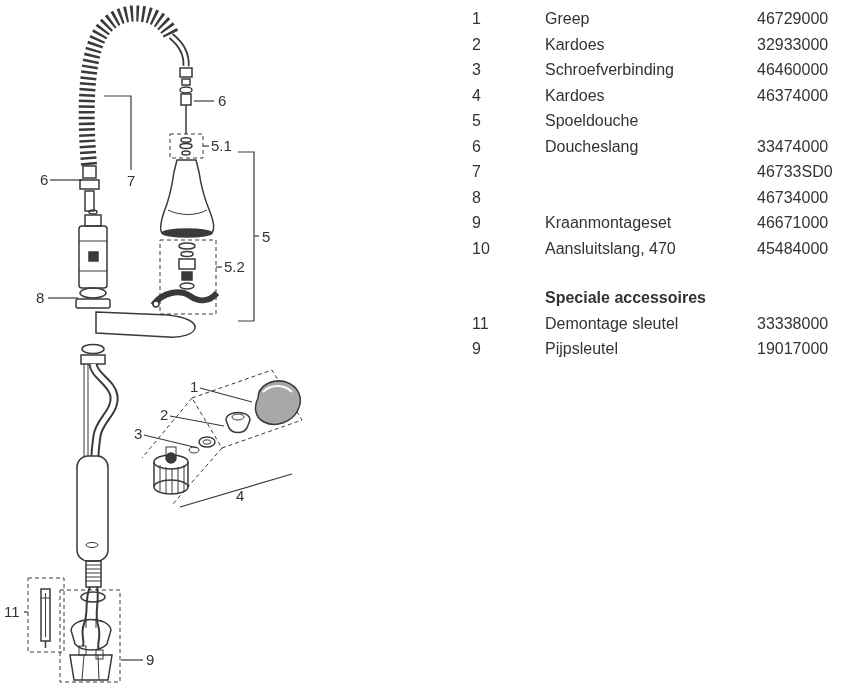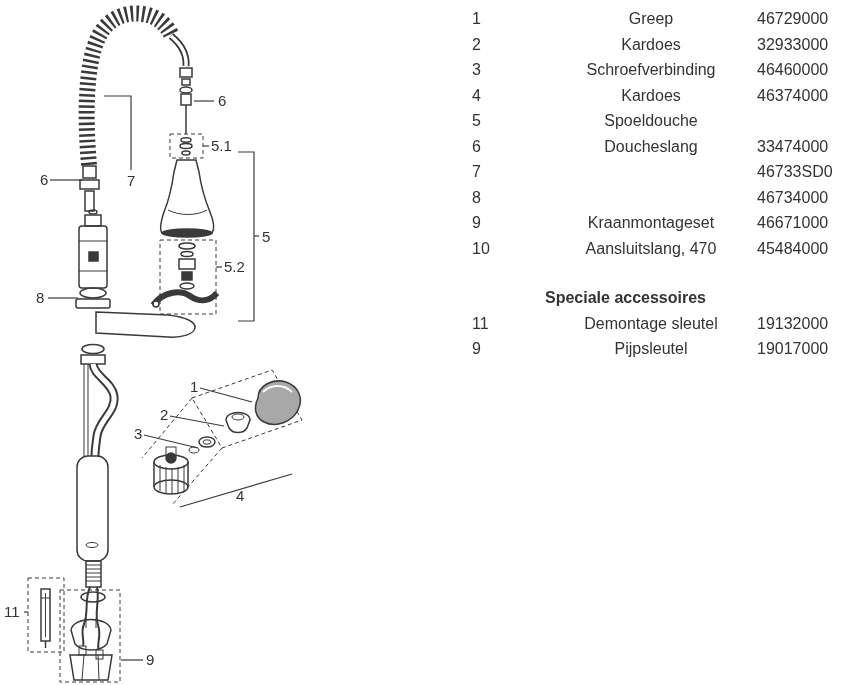--- a/index.html
+++ b/index.html
@@ -10,21 +10,21 @@
     font-family: "Liberation Sans", sans-serif;
     color: #333333;
     overflow: hidden;
   }
   .page { position: relative; width: 851px; height: 685px; background: #fff; }
 
   
   .parts-list { position: absolute; left: 472px; top: 6px; width: 379px; font-size: 16px; }
   .row { display: flex; line-height: 25.5px; white-space: nowrap; }
   .col-num  { flex: 0 0 73px; }
-  .col-name { flex: 0 0 212px; overflow: hidden; text-align: center; }
+  .col-name { flex: 0 0 212px; overflow: hidden; }
   .col-code { flex: 1 1 auto; }
   .spacer { height: 24px; }
   .section-header { margin-left: 73px; line-height: 25.5px; font-weight: bold; }
 
   
   svg.diagram { position: absolute; left: 0; top: 0; }
   svg text {
     font-family: "Liberation Sans", sans-serif;
     font-size: 15px;
     fill: #333333;
@@ -259,21 +259,21 @@
       <span class="col-code">45484000</span>
     </div>
 
     <div class="spacer"></div>
 
     <div class="section-header">Speciale accessoires</div>
 
     <div class="row">
       <span class="col-num">11</span>
       <span class="col-name">Demontage sleutel</span>
-      <span class="col-code">19132000</span>
+      <span class="col-code">33338000</span>
     </div>
     <div class="row">
       <span class="col-num">9</span>
       <span class="col-name">Pijpsleutel</span>
       <span class="col-code">19017000</span>
     </div>
 
   </div>
 </div>
 

